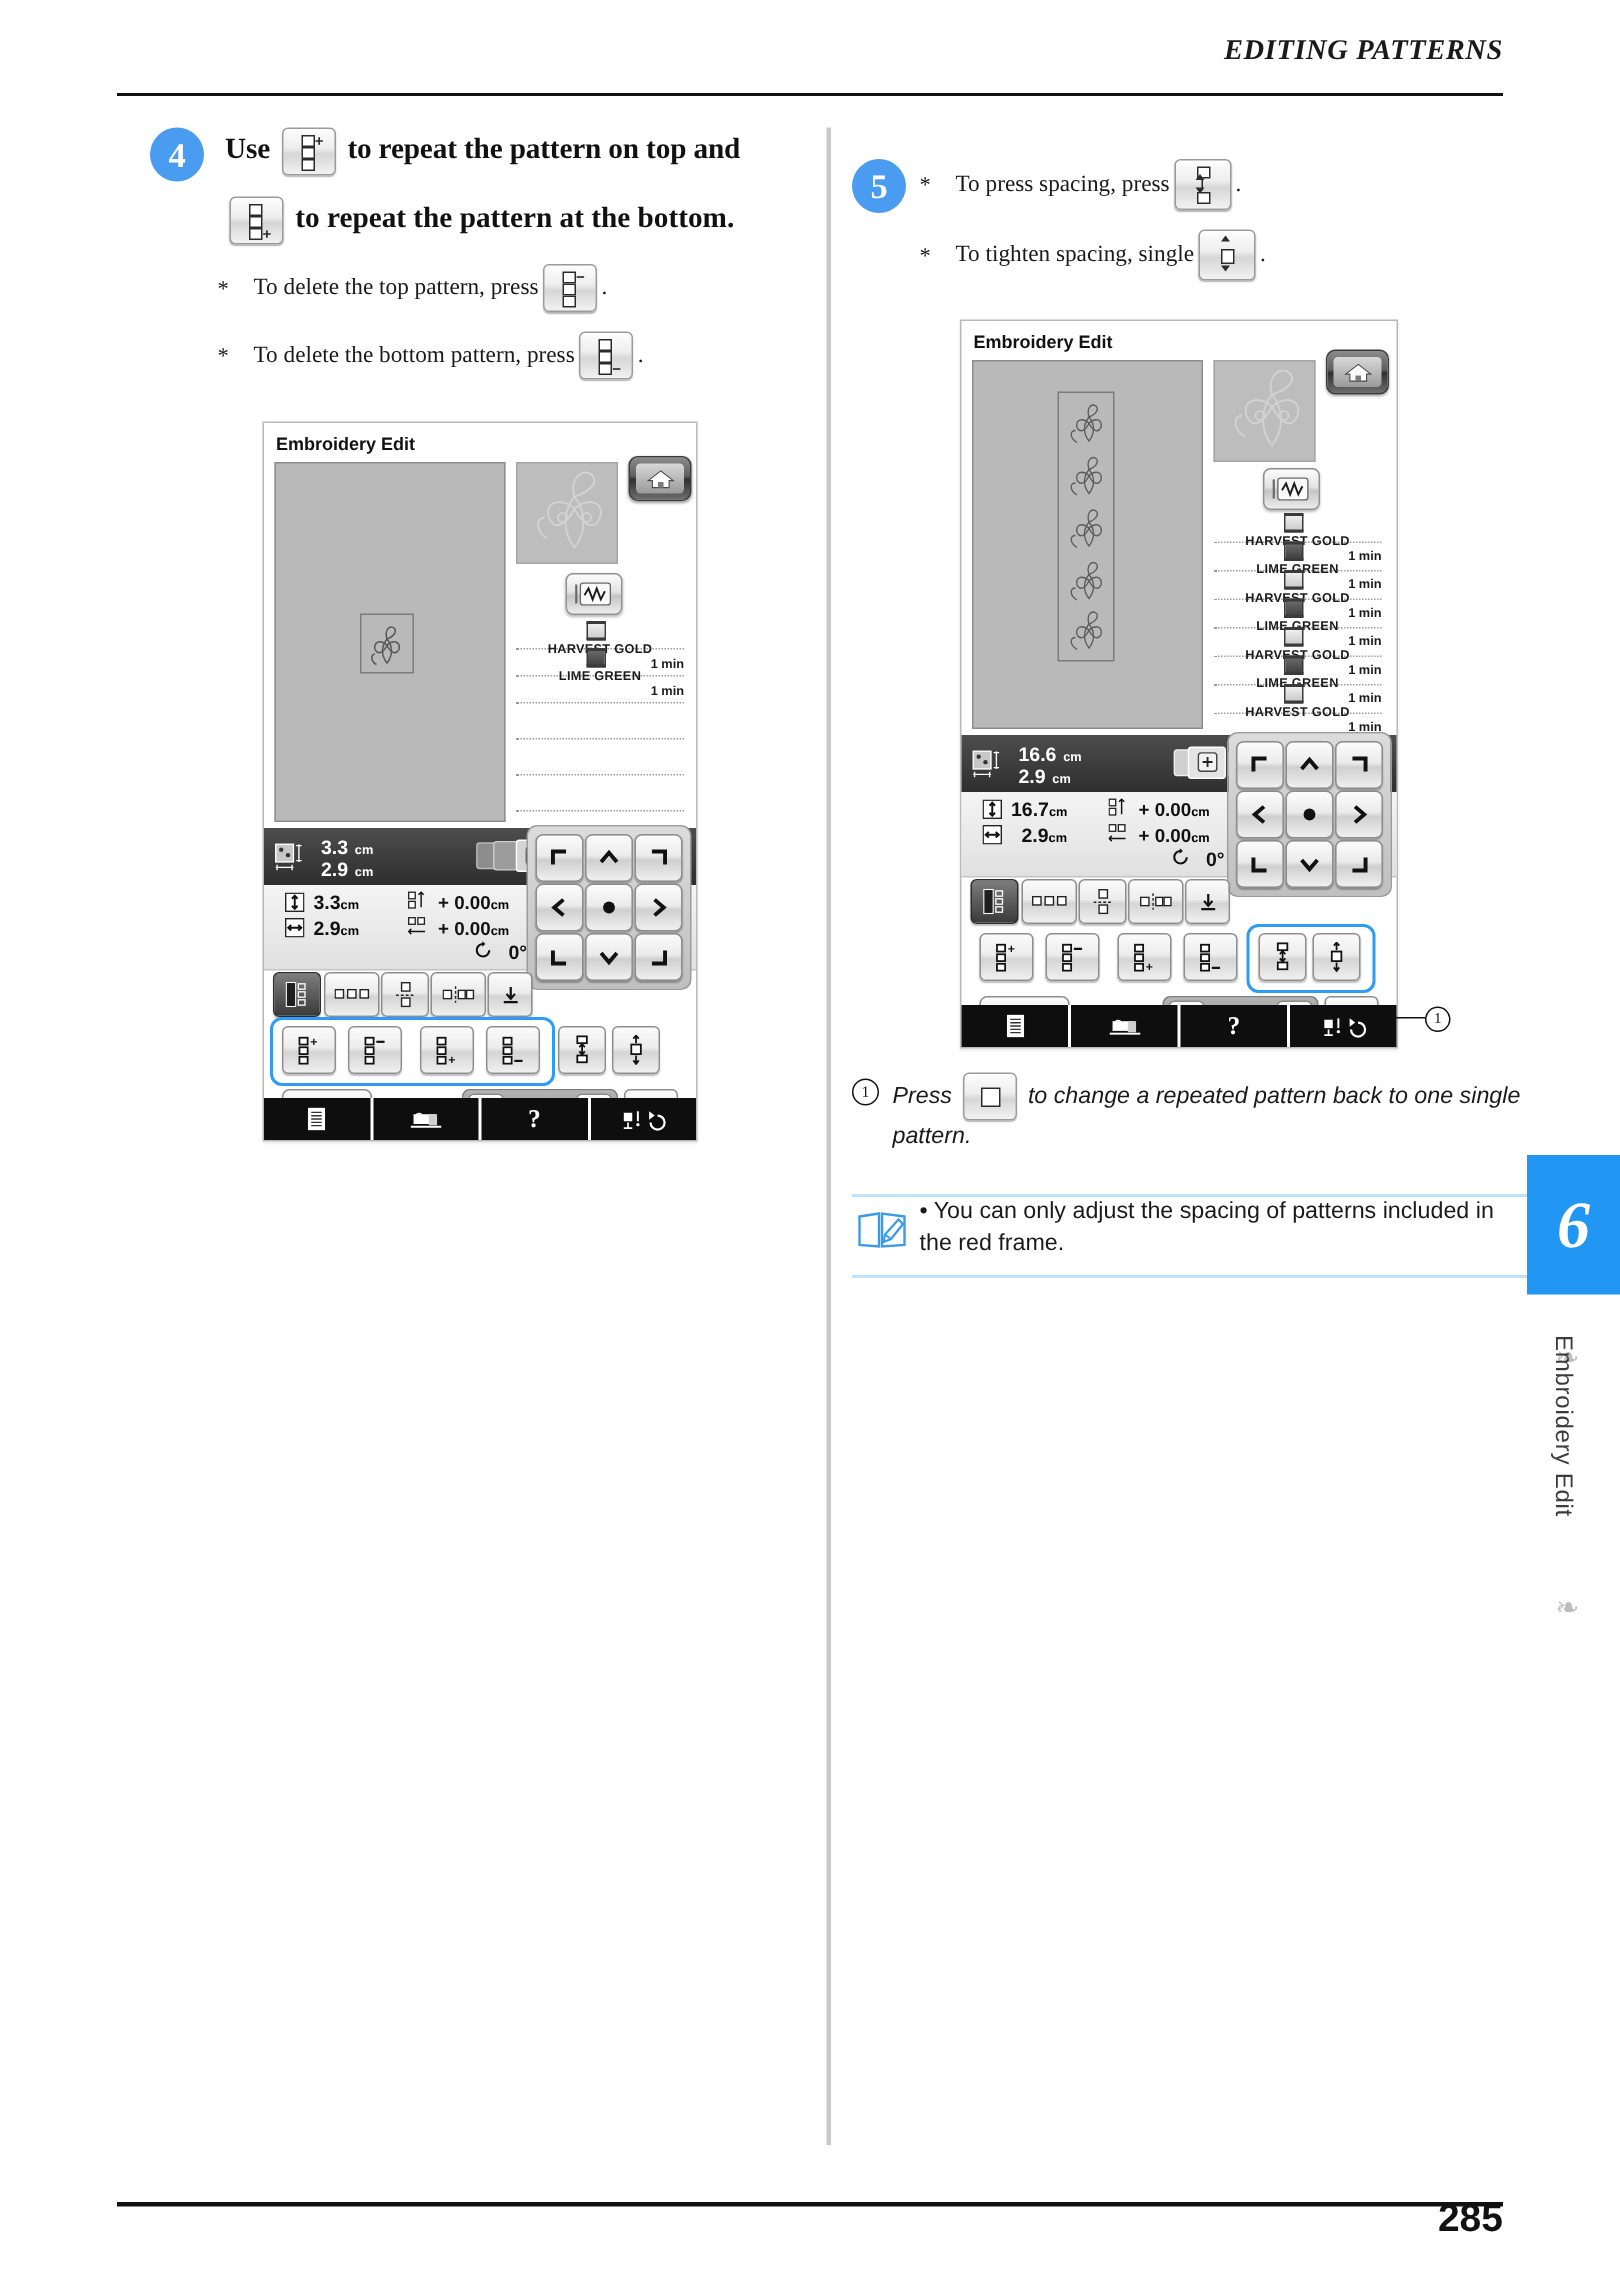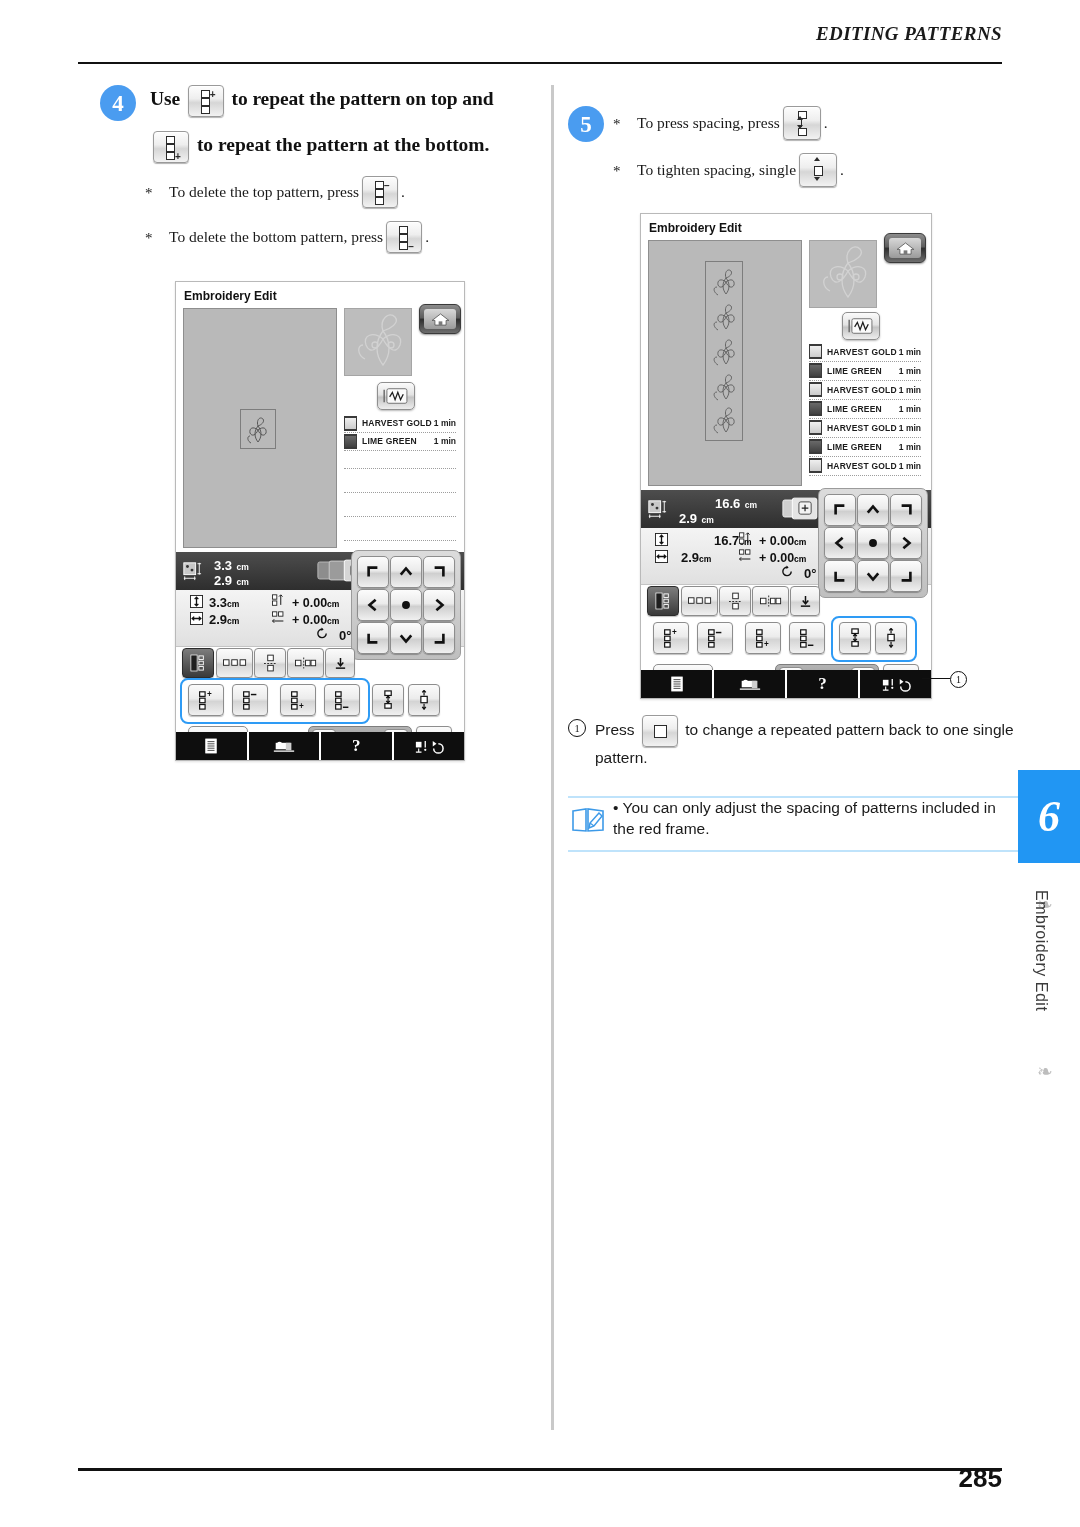--- a/index.html
+++ b/index.html
@@ -103,20 +103,21 @@
   }
   .mw-btn{
     position:absolute;border-radius:5px;
     background:linear-gradient(#fbfbfb 0%,#e3e3e3 45%,#c4c4c4 55%,#ededed 100%);
     border:1px solid #8f8f8f;box-shadow:0 1px 2px rgba(0,0,0,.28);
     display:flex;align-items:center;justify-content:center;
   }
   .thread-row{
     position:absolute;left:0;right:0;display:flex;align-items:center;
     border-bottom:1px dotted #9d9d9d;
+    flex-direction:column;
   }
   .spool{
     width:11px;height:13px;flex:0 0 11px;margin-right:5px;
     border:1px solid #3a3a3a;border-radius:1px;position:relative;background:#fff;
   }
   .spool.dark{background:linear-gradient(#6d6d6d,#3d3d3d);}
   .spool.light{background:linear-gradient(#f2f2f2,#c9c9c9);}
   .spool:before,.spool:after{content:"";position:absolute;left:-1px;right:-1px;height:2px;background:#3a3a3a;}
   .spool:before{top:-1px;} .spool:after{bottom:-1px;}
   .tname{font-size:8.5px;font-weight:bold;color:#1b1b1b;letter-spacing:.2px;white-space:nowrap;}
@@ -772,21 +773,21 @@
     </div>
 
     <div class="info-dark" style="left:0;top:276px;width:290px;height:38px;">
       <svg viewBox="0 0 22 22" width="20" height="20" style="position:absolute;left:6px;top:9px;">
         <rect x="2" y="2" width="13" height="13" fill="#c7c7c7" stroke="#fff" stroke-width="1"></rect>
         <circle cx="6" cy="6" r="1.6" fill="#333"></circle>
           <circle cx="11" cy="10" r="1.6" fill="#333"></circle>
         <path d="M19 2 L19 15 M17 3 L21 3 M17 14 L21 14" stroke="#fff" stroke-width="1"></path>
         <path d="M2 19 L15 19 M3 17 L3 21 M14 17 L14 21" stroke="#fff" stroke-width="1"></path>
       </svg>
-      <div style="position:absolute;left:38px;top:4px;margin-left:36px;">
+      <div style="position:absolute;left:38px;top:4px;">
         <span class="numw" style="font-size:13px;">16.6</span>
         <span class="unit" style="color:#fff;">cm</span>
       </div>
       <div style="position:absolute;left:38px;top:19px;">
         <span class="numw" style="font-size:13px;">2.9</span>
         <span class="unit" style="color:#fff;">cm</span>
       </div>
       <div style="position:absolute;left:140px;top:7px;">
         <svg viewBox="0 0 70 24" width="66" height="23">
           <rect x="2" y="3" width="18" height="18" rx="2" fill="#cfcfcf" stroke="#eee"></rect>
@@ -797,21 +798,21 @@
         </svg>
       </div>
     </div>
 
     <div class="info-light" style="left:0;top:314px;width:290px;height:56px;">
       <svg viewBox="0 0 14 14" width="13" height="13" style="position:absolute;left:14px;top:5px;">
         <rect x="0.5" y="0.5" width="13" height="13" fill="#fff" stroke="#222"></rect>
         <path d="M7 3 L7 11 M5 4.5 L7 2.3 L9 4.5 M5 9.5 L7 11.7 L9 9.5" stroke="#111" stroke-width="1.4" fill="none"></path>
       </svg>
       <div style="position:absolute;left:33px;top:3px;">
-        <span class="num" style="font-size:13px;margin-left:40px;">16.7</span><span class="unit">cm</span>
+        <span class="num" style="font-size:13px;">16.7</span><span class="unit">cm</span>
       </div>
       <svg viewBox="0 0 14 14" width="13" height="13" style="position:absolute;left:14px;top:22px;">
         <rect x="0.5" y="0.5" width="13" height="13" fill="#fff" stroke="#222"></rect>
         <path d="M3 7 L11 7 M4.5 5 L2.3 7 L4.5 9 M9.5 5 L11.7 7 L9.5 9" stroke="#111" stroke-width="1.4" fill="none"></path>
       </svg>
       <div style="position:absolute;left:40px;top:20px;">
         <span class="num" style="font-size:13px;">2.9</span><span class="unit">cm</span>
       </div>
       <svg viewBox="0 0 16 14" width="14" height="13" style="position:absolute;left:98px;top:4px;">
         <rect x="0.5" y="0.5" width="5" height="5" fill="#fff" stroke="#222"></rect>
@@ -1020,21 +1021,21 @@
             <circle cx="13" cy="11.5" r="1.2" fill="#fff"></circle>
           <path d="M27 5 A5 5 0 1 1 22 10" fill="none" stroke="#fff" stroke-width="1.6"></path>
           <path d="M21 2 L25 5 L21 8 Z" fill="#fff"></path>
         </svg>
       </div>
     </div>
   </div>
 
   <div class="note-line">
     <span class="note-num">1</span>
-    <span style="line-height:1.38;">
+    <span style="line-height:1.38;font-style:italic;">
       <span>Press</span>
       <span class="key">
         <span class="gl">
           <span style="position:absolute;left:11px;top:9px;width:11px;height:11px;border:1.5px solid #2b2b2b;background:#fff;"></span>
         </span>
       </span>
       <span>to change a repeated pattern back to one single pattern.</span>
     </span>
   </div>
 

